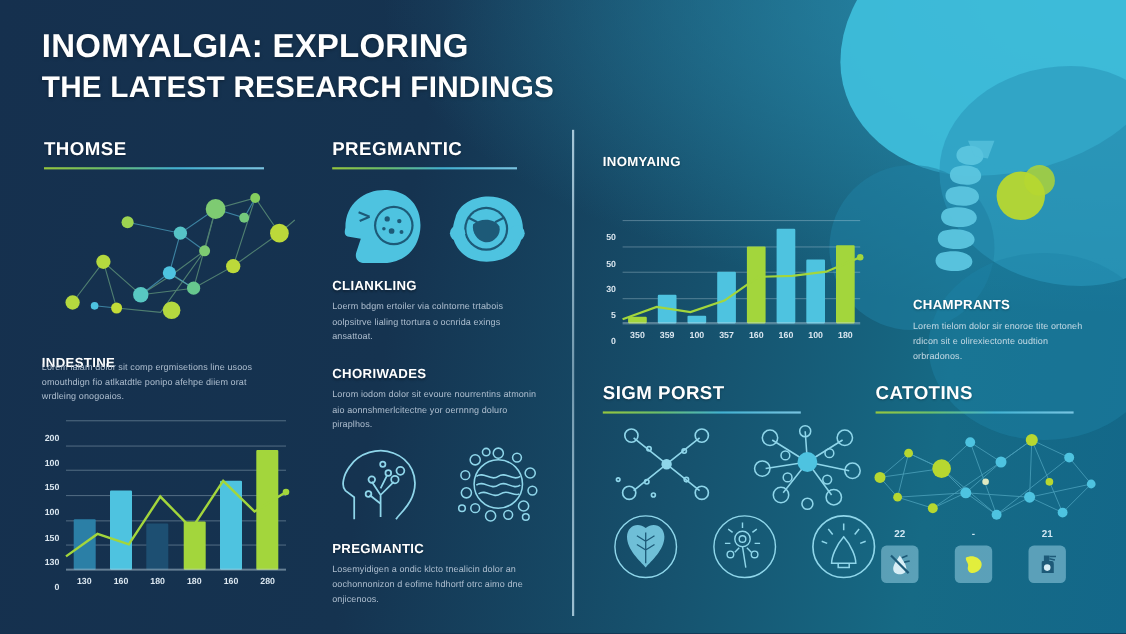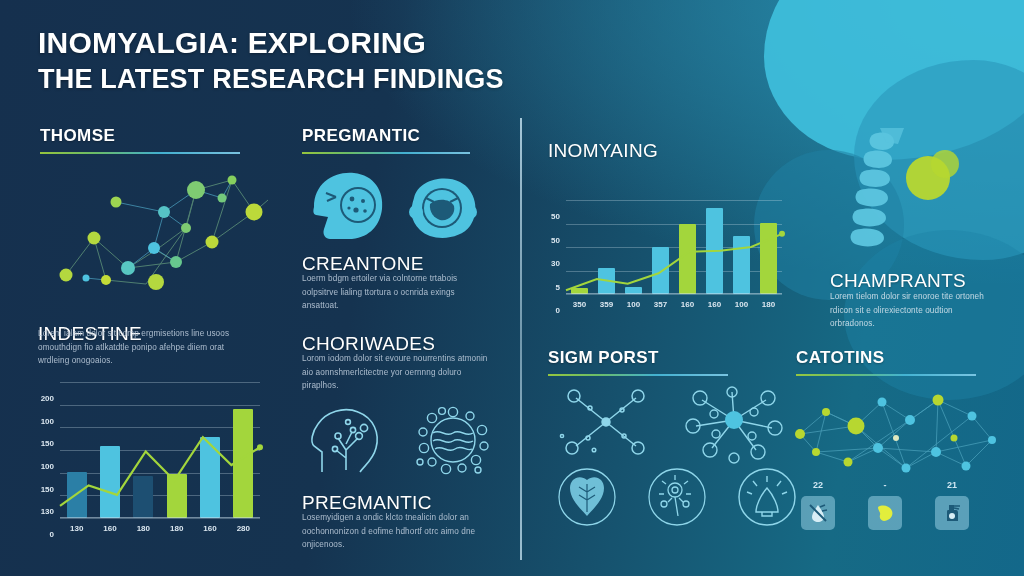--- a/index.html
+++ b/index.html
@@ -41,21 +41,21 @@
     position:absolute; color:#ffffff; font-weight:bold;
     font-size:17px; letter-spacing:.4px;
     text-shadow:0 1px 2px rgba(0,0,0,.3);
   }
   .rule {
     position:absolute; height:2px;
     background:linear-gradient(90deg,#9ccc3c 0%,#6fc36a 28%,#45b6d6 60%,#7ec9e6 100%);
     opacity:.95;
   }
   .sub-head {
-    position:absolute; color:#fff; font-weight:normal; font-size:19px;
+    position:absolute; color:#fff; font-weight:bold; font-size:12px;
     letter-spacing:.3px; text-shadow:0 1px 2px rgba(0,0,0,.3);
   }
   .body-txt {
     position:absolute; color:#b9c8d8; font-size:8.2px; line-height:1.65;
     letter-spacing:.1px; opacity:.92;
   }
   .body-txt.light { color:#cfe0ea; }
 
   
   .chart { position:absolute; }
@@ -195,21 +195,21 @@
   <svg style="position:absolute; left:396px; top:168px;" width="95" height="80">
     <path d="M18 30 C22 12, 48 6, 64 14 C80 22, 84 44, 74 58 C64 72, 36 74, 24 62 C14 52, 14 42, 18 30 Z" fill="#4ec3e0"></path>
     <circle cx="46" cy="40" r="20" fill="#1d5a78"></circle>
     <circle cx="46" cy="40" r="18" fill="#4ec3e0"></circle>
     <path d="M34 36 C40 30, 54 30, 58 38 C60 46, 52 54, 44 52 C38 50, 33 44, 34 36 Z" fill="#1d5a78"></path>
     <circle cx="20" cy="44" r="7" fill="#4ec3e0"></circle>
     <circle cx="74" cy="44" r="7" fill="#4ec3e0"></circle>
     <path d="M38 34 L30 30 M54 34 L62 30" stroke="#1d5a78" stroke-width="2" fill="none"></path>
   </svg>
 
-  <div class="sub-head" style="left:302px; top:253px;">CREANTONE</div>
+  <div class="sub-head" style="left:302px; top:253px;">CLIANKLING</div>
   <div class="body-txt" style="left:302px; top:272px; width:190px;">Loerm bdgm ertoiler via colntorne trtabois oolpsitrve lialing ttortura o ocnrida exings ansattoat.</div>
 
   <div class="sub-head" style="left:302px; top:333px;">CHORIWADES</div>
   <div class="body-txt" style="left:302px; top:352px; width:195px;">Lorom iodom dolor sit evoure nourrentins atmonin aio aonnshmerlcitectne yor oernnng doluro piraplhos.</div>
 
   <svg style="position:absolute; left:306px; top:400px;" width="90" height="80">
     <g fill="none" stroke="#8fd6ea" stroke-width="1.6">
       <path d="M16 72 L16 52 L8 46 C4 42, 6 32, 12 24 C20 12, 38 6, 52 12 C68 18, 74 34, 70 48 C67 60, 58 66, 54 72"></path>
       <path d="M40 70 L40 50 L32 38 M40 50 L52 38 M40 58 L30 50 M40 44 L46 32"></path>
       <circle cx="32" cy="36" r="3"></circle>

